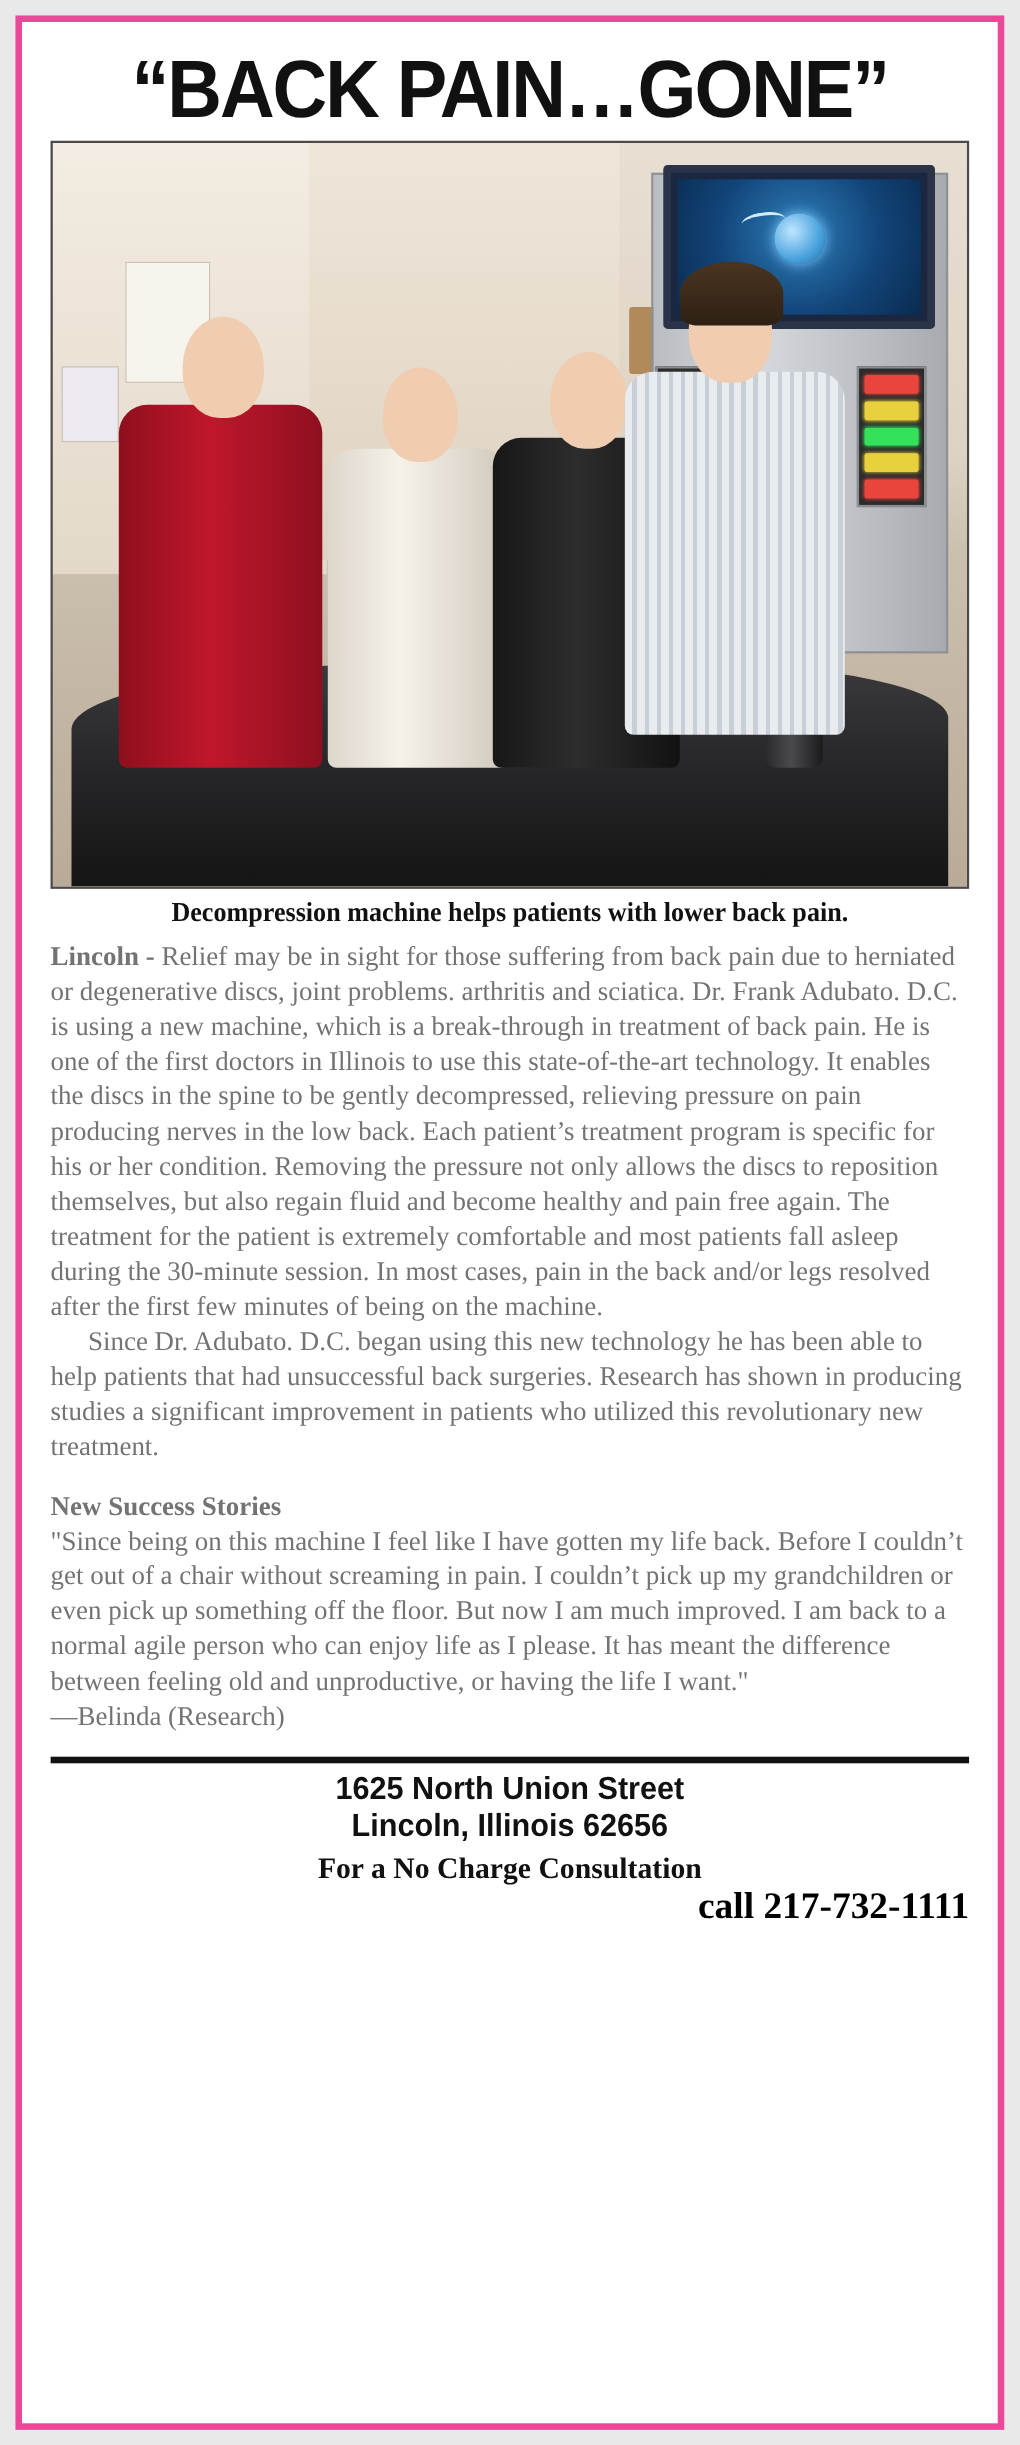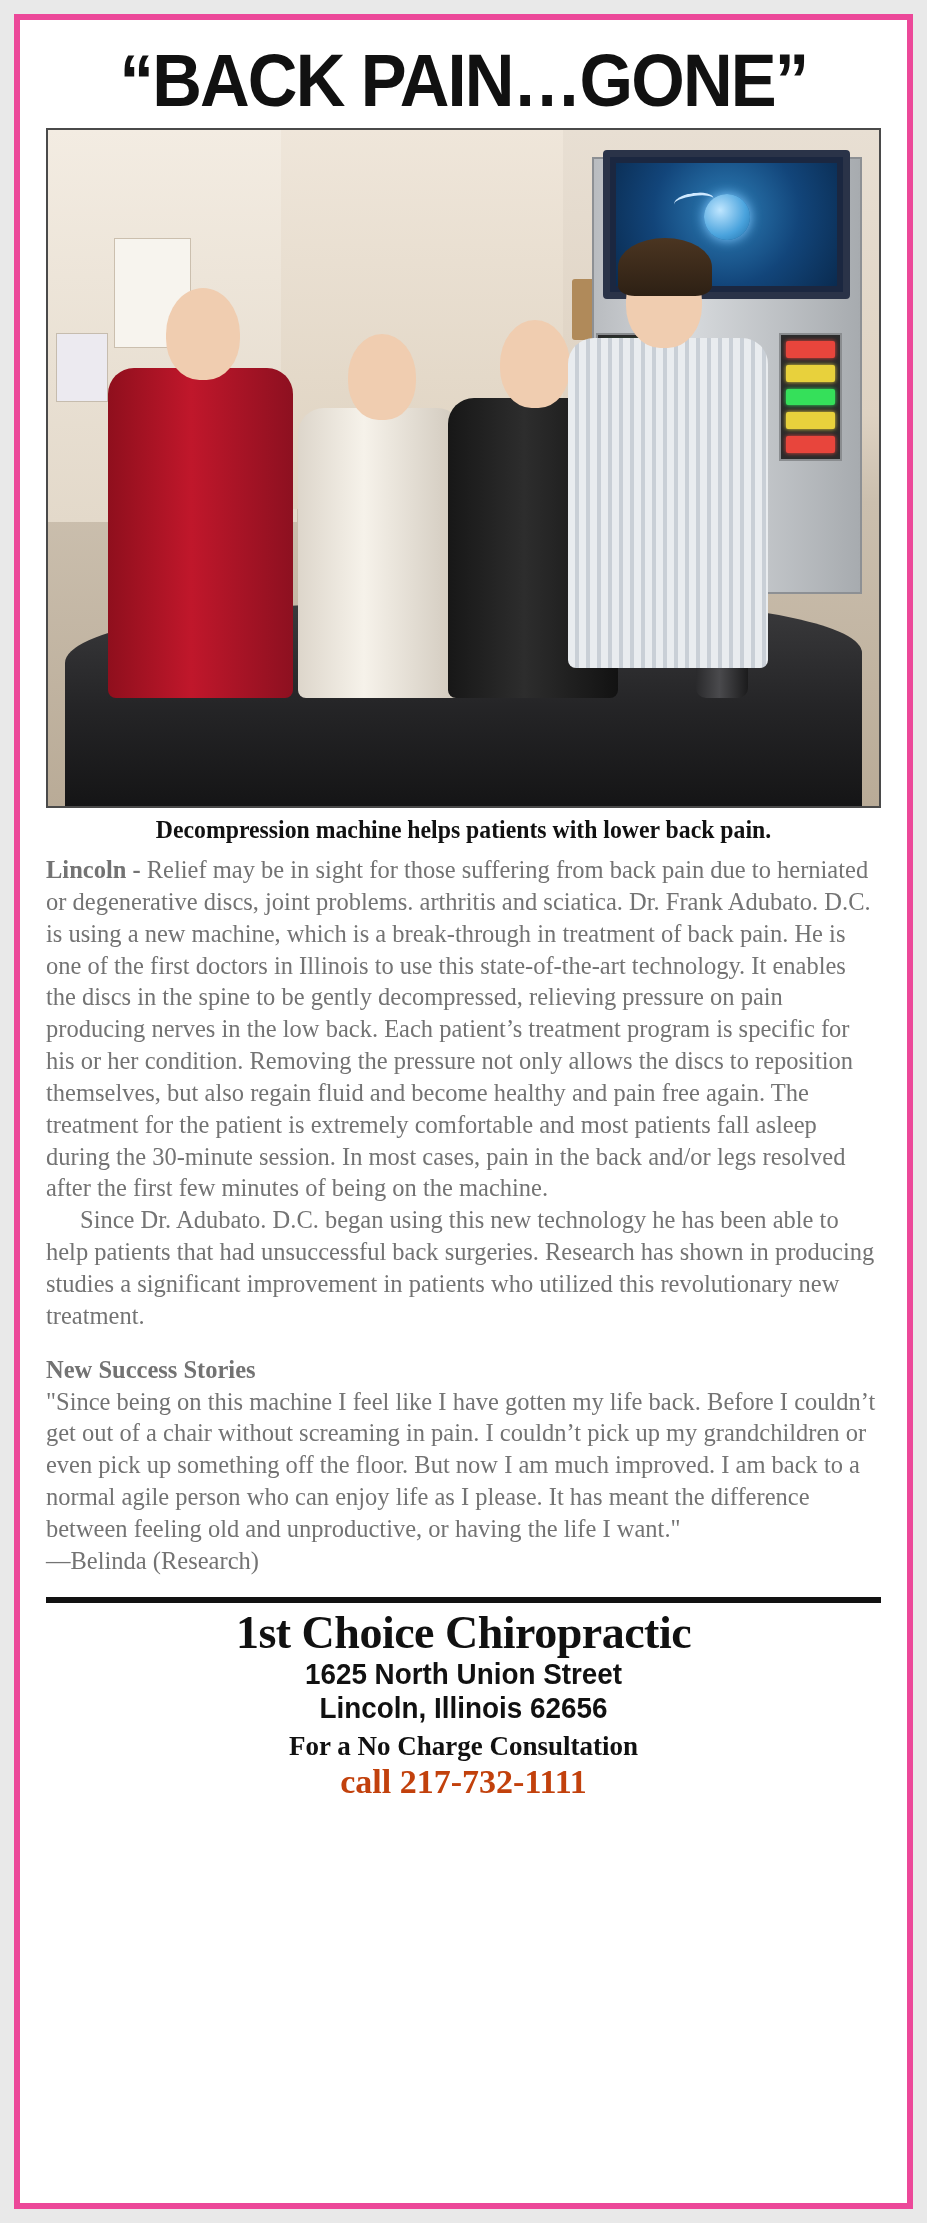--- a/index.html
+++ b/index.html
@@ -245,22 +245,23 @@
     font-weight: bold;
     font-size: 27px;
     color: #111111;
     margin-top: 6px;
     line-height: 1.15;
   }
   .phone {
     font-family: "Liberation Serif", serif;
     font-weight: bold;
     font-size: 34px;
-    color: #c2410c;
+    color: #000000;
     line-height: 1.15;
+    text-align: right;
   }
 </style>
 </head>
 <body>
 
 <div class="page">
   <div class="ad-frame">
 
     <div class="headline">“BACK PAIN…GONE”</div>
 
@@ -329,21 +330,20 @@
       <p><span class="lead-label">Lincoln -</span><span> Relief may be in sight for those suffering from back pain due to herniated or degenerative discs, joint problems. arthritis and sciatica. Dr. Frank Adubato. D.C. is using a new machine, which is a break-through in treatment of back pain. He is one of the first doctors in Illinois to use this state-of-the-art technology. It enables the discs in the spine to be gently decompressed, relieving pressure on pain producing nerves in the low back. Each patient’s treatment program is specific for his or her condition. Removing the pressure not only allows the discs to reposition themselves, but also regain fluid and become healthy and pain free again. The treatment for the patient is extremely comfortable and most patients fall asleep during the 30-minute session. In most cases, pain in the back and/or legs resolved after the first few minutes of being on the machine.</span></p>
 
       <p class="indent">Since Dr. Adubato. D.C. began using this new technology he has been able to help patients that had unsuccessful back surgeries. Research has shown in producing studies a significant improvement in patients who utilized this revolutionary new treatment.</p>
 
       <div class="section-head">New Success Stories</div>
       <p>"Since being on this machine I feel like I have gotten my life back. Before I couldn’t get out of a chair without screaming in pain. I couldn’t pick up my grandchildren or even pick up something off the floor. But now I am much improved. I am back to a normal agile person who can enjoy life as I please. It has meant the difference between feeling old and unproductive, or having the life I want."</p>
       <p class="attrib">—Belinda (Research)</p>
     </div>
 
     <div class="footer">
-      <div class="clinic">1st Choice Chiropractic</div>
       <div class="addr">1625 North Union Street</div>
       <div class="addr">Lincoln, Illinois 62656</div>
       <div class="consult">For a No Charge Consultation</div>
       <div class="phone">call  217-732-1111</div>
     </div>
 
   </div>
 </div>
 
 </body></html>

